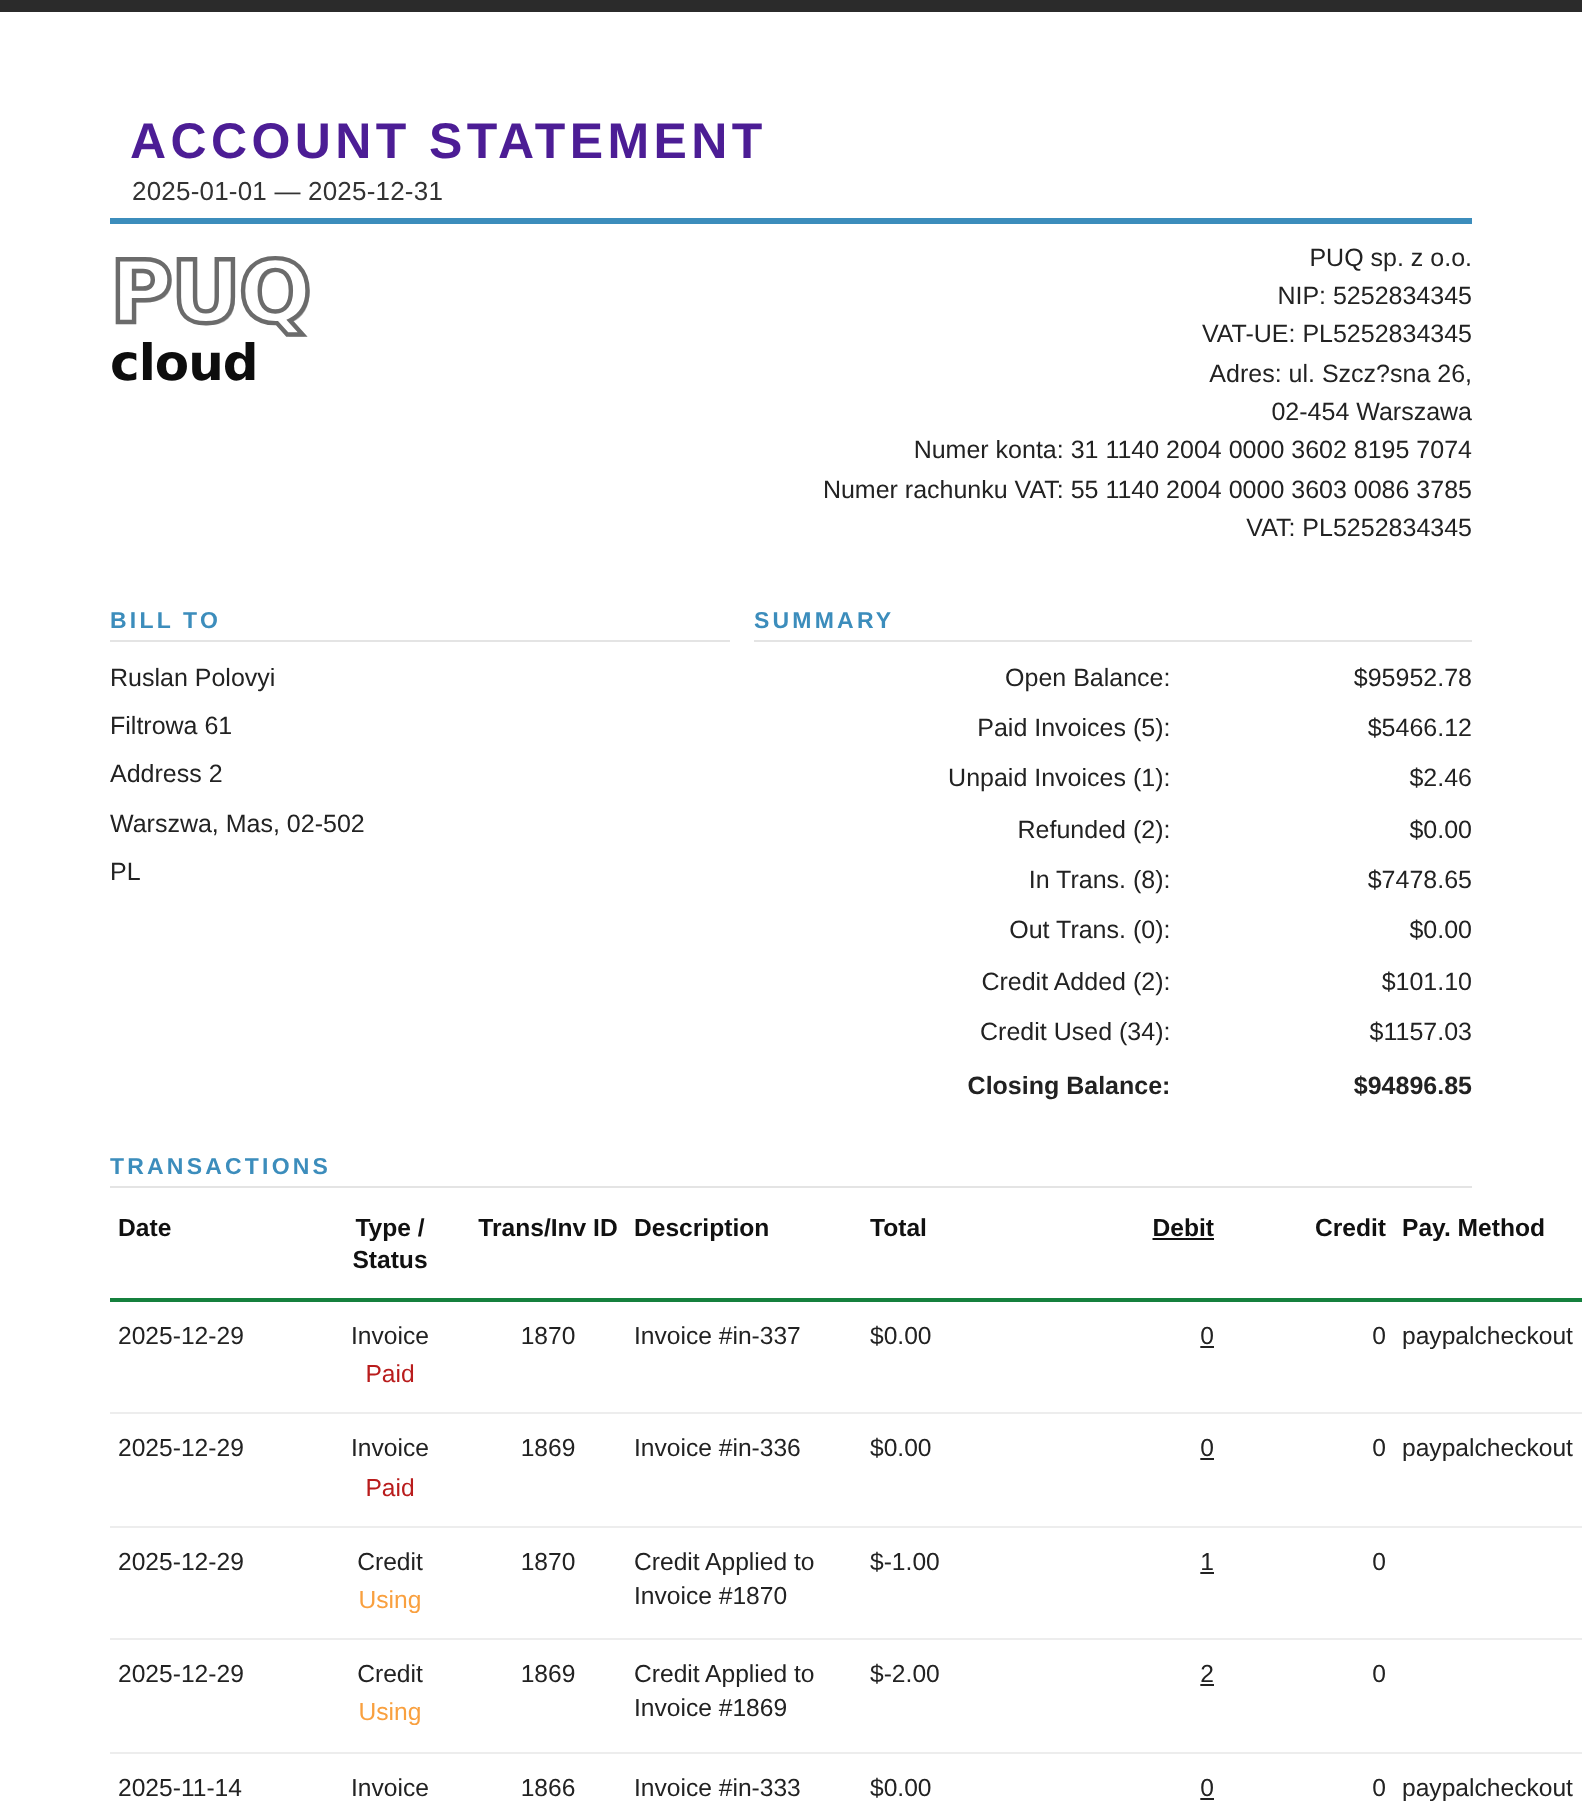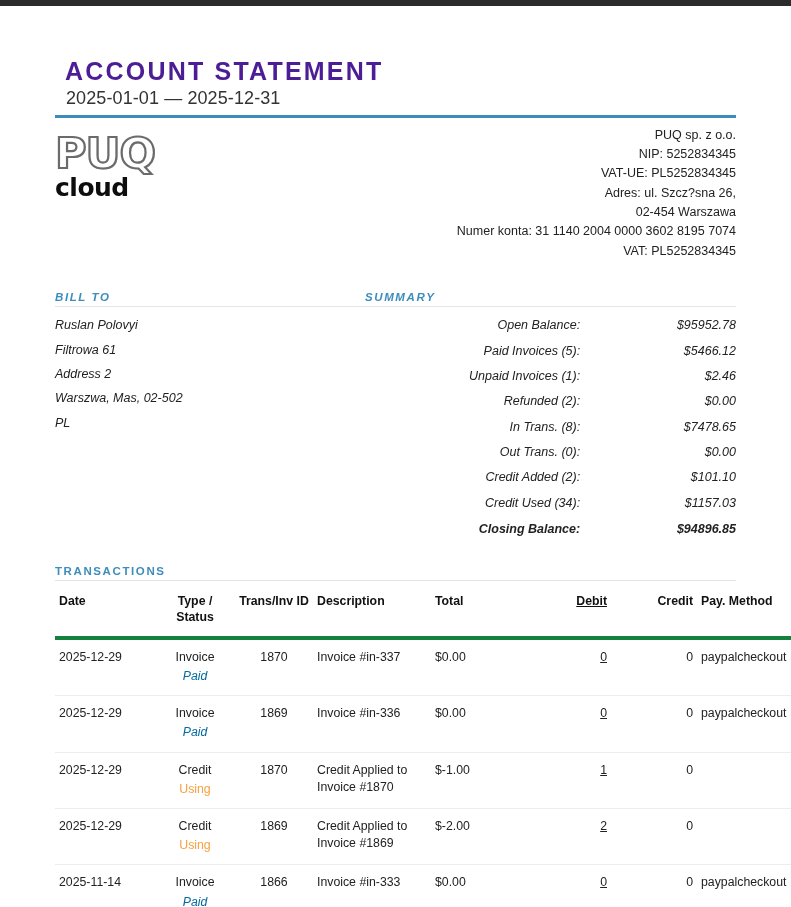--- a/index.html
+++ b/index.html
@@ -34,21 +34,21 @@
   }
   #statement-title {
     font-size: 25px;
     font-weight: bold;
     letter-spacing: 2.2px;
     color: #4c1d95;
     line-height: 1.1;
     margin: 0 0 2px 10px;
   }
   #statement-period {
-    font-size: 18px;
+    font-size: 13px;
     color: #333333;
     margin: 0 0 6px 11px;
     letter-spacing: 0.1px;
   }
   #header-rule {
     border: 0;
     border-top: 3px solid #3c8dbc;
     margin: 0 0 0 0;
   }
 
@@ -103,29 +103,28 @@
     color: #3c8dbc;
     border-bottom: 1px solid #e4e4e4;
     padding-bottom: 3px;
     margin: 0 0 6px 0;
   }
 
   
   #info-row {
     display: flex;
     margin-top: 30px;
-    font-style: italic;
   }
   #billto-col {
     width: 310px;
     flex: 0 0 310px;
   }
   #summary-col {
     flex: 1 1 auto;
-    margin-left: 0;
+    margin-left: 12px;
   }
   .billto-line {
     font-size: 12.5px;
     line-height: 1.95;
     color: #222222;
   }
   #summary-table {
     width: 100%;
     border-collapse: collapse;
     font-size: 12.5px;
@@ -155,21 +154,21 @@
   #tx-table {
     width: 100%;
     border-collapse: collapse;
     font-size: 12.3px;
     table-layout: fixed;
   }
   #tx-table thead th {
     font-weight: bold;
     color: #111111;
     padding: 6px 4px 10px 4px;
-    border-bottom: 4px solid #15803d;
+    border-bottom: 2px solid #15803d;
     vertical-align: top;
     line-height: 1.35;
   }
   #tx-table tbody td {
     padding: 9px 4px 10px 4px;
     border-bottom: 1px solid #ededed;
     vertical-align: top;
     line-height: 1.4;
     color: #222222;
   }
@@ -179,21 +178,21 @@
   .col-desc   { width: 110px; text-align: left; }
   .col-total  { width: 84px;  text-align: left; }
   .col-debit  { width: 80px;  text-align: right; text-decoration: underline; }
   .col-credit { width: 78px;  text-align: right; }
   .col-pay    { width: 95px;  text-align: left; }
 
   #tx-table thead th.col-desc { text-align: left; }
   #tx-table thead th.col-pay  { text-align: left; }
 
   .status-line { display: block; margin-top: 2px; }
-  .st-paid  { color: #0369a1; font-style: italic; }
+  .st-paid  { color: #b91c1c; }
   .st-using { color: #f9a03f; }
   .amt-green  { color: #4cbb5c; }
   .amt-orange { color: #f9a03f; }
 </style>
 </head>
 <body>
 
 <div id="topbar"></div>
 
 <div id="page">
@@ -211,20 +210,21 @@
         <span id="logo-cloud">cloud</span>
       </div>
     </div>
     <div id="company-block">
         <div class="company-line">PUQ sp. z o.o.</div>
         <div class="company-line">NIP: 5252834345</div>
         <div class="company-line">VAT-UE: PL5252834345</div>
         <div class="company-line">Adres: ul. Szcz?sna 26,</div>
         <div class="company-line">02-454 Warszawa</div>
         <div class="company-line">Numer konta: 31 1140 2004 0000 3602 8195 7074</div>
+        <div class="company-line">Numer rachunku VAT: 55 1140 2004 0000 3603 0086 3785</div>
         <div class="company-line">VAT: PL5252834345</div>
       </div>
   </div>
 
   <div id="info-row">
 
     <div id="billto-col">
       <div class="section-title">BILL TO</div>
       <div id="billto-lines">
           <div class="billto-line">Ruslan Polovyi</div>

